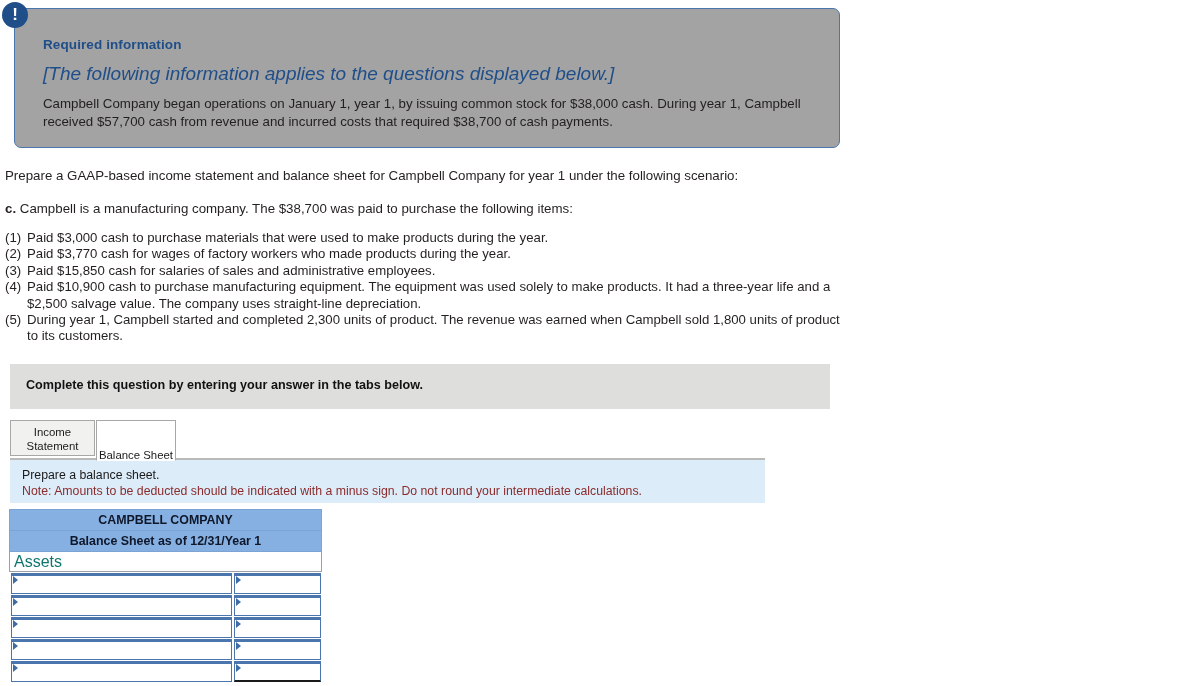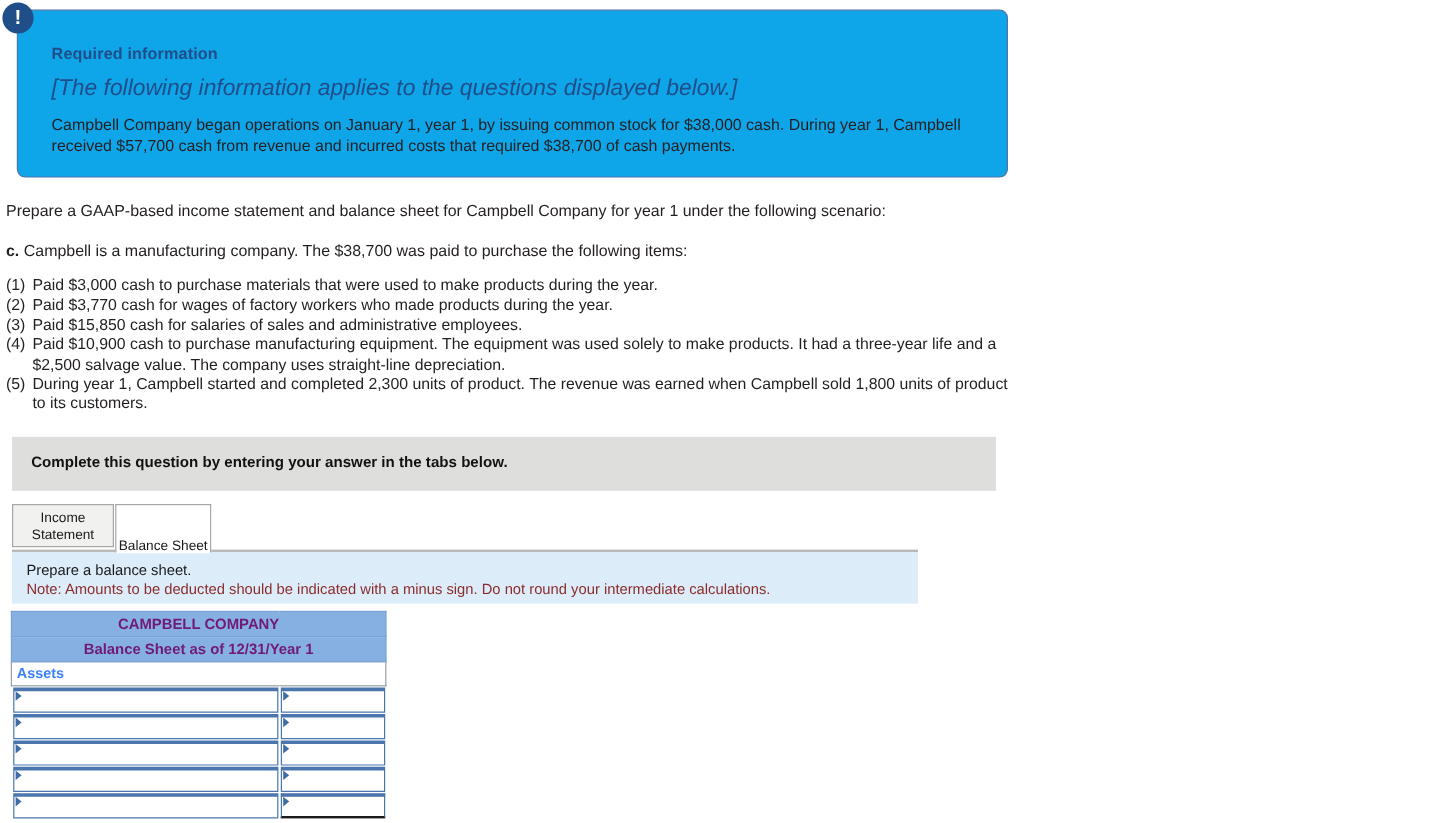--- a/index.html
+++ b/index.html
@@ -20,21 +20,21 @@
   
   #required-info-box {
     position: absolute;
     left: 14px;
     top: 8px;
     width: 826px;
     height: 140px;
     box-sizing: border-box;
     border: 1.5px solid #4a76ad;
     border-radius: 7px;
-    background: #0ea5e9;
+    background: #a3a3a3;
     text-decoration: underline;
   }
   #alert-badge {
     position: absolute;
     left: 2px;
     top: 2px;
     width: 26px;
     height: 26px;
     border-radius: 50%;
     background: #1f4e89;
@@ -224,33 +224,32 @@
   #bs-table td {
     border: 1px solid #9aa0a6;
     padding: 0;
     background: #ffffff;
   }
   .hdr-cell {
     background: #86b0e1 !important;
     text-align: center;
     font-weight: bold;
     font-size: 12.4px;
-    color: #701a75;
+    color: #0f172a;
     height: 20px;
     line-height: 20px;
     border-color: #7ba3d3 !important;
   }
   .section-cell {
     height: 19px;
     line-height: 19px;
     padding-left: 4px !important;
-    font-size: 12px;
-    color: #3b82f6;
+    font-size: 16px;
+    color: #0f766e;
     background: #ffffff;
-    font-weight: bold;
   }
 
   
   .in-cell { padding: 0 !important; border: none !important; }
   .cellbox {
     position: relative;
     box-sizing: border-box;
     height: 21px;
     margin: 1px 1px 0 1px;
     border: 1px solid #4a76ad;

